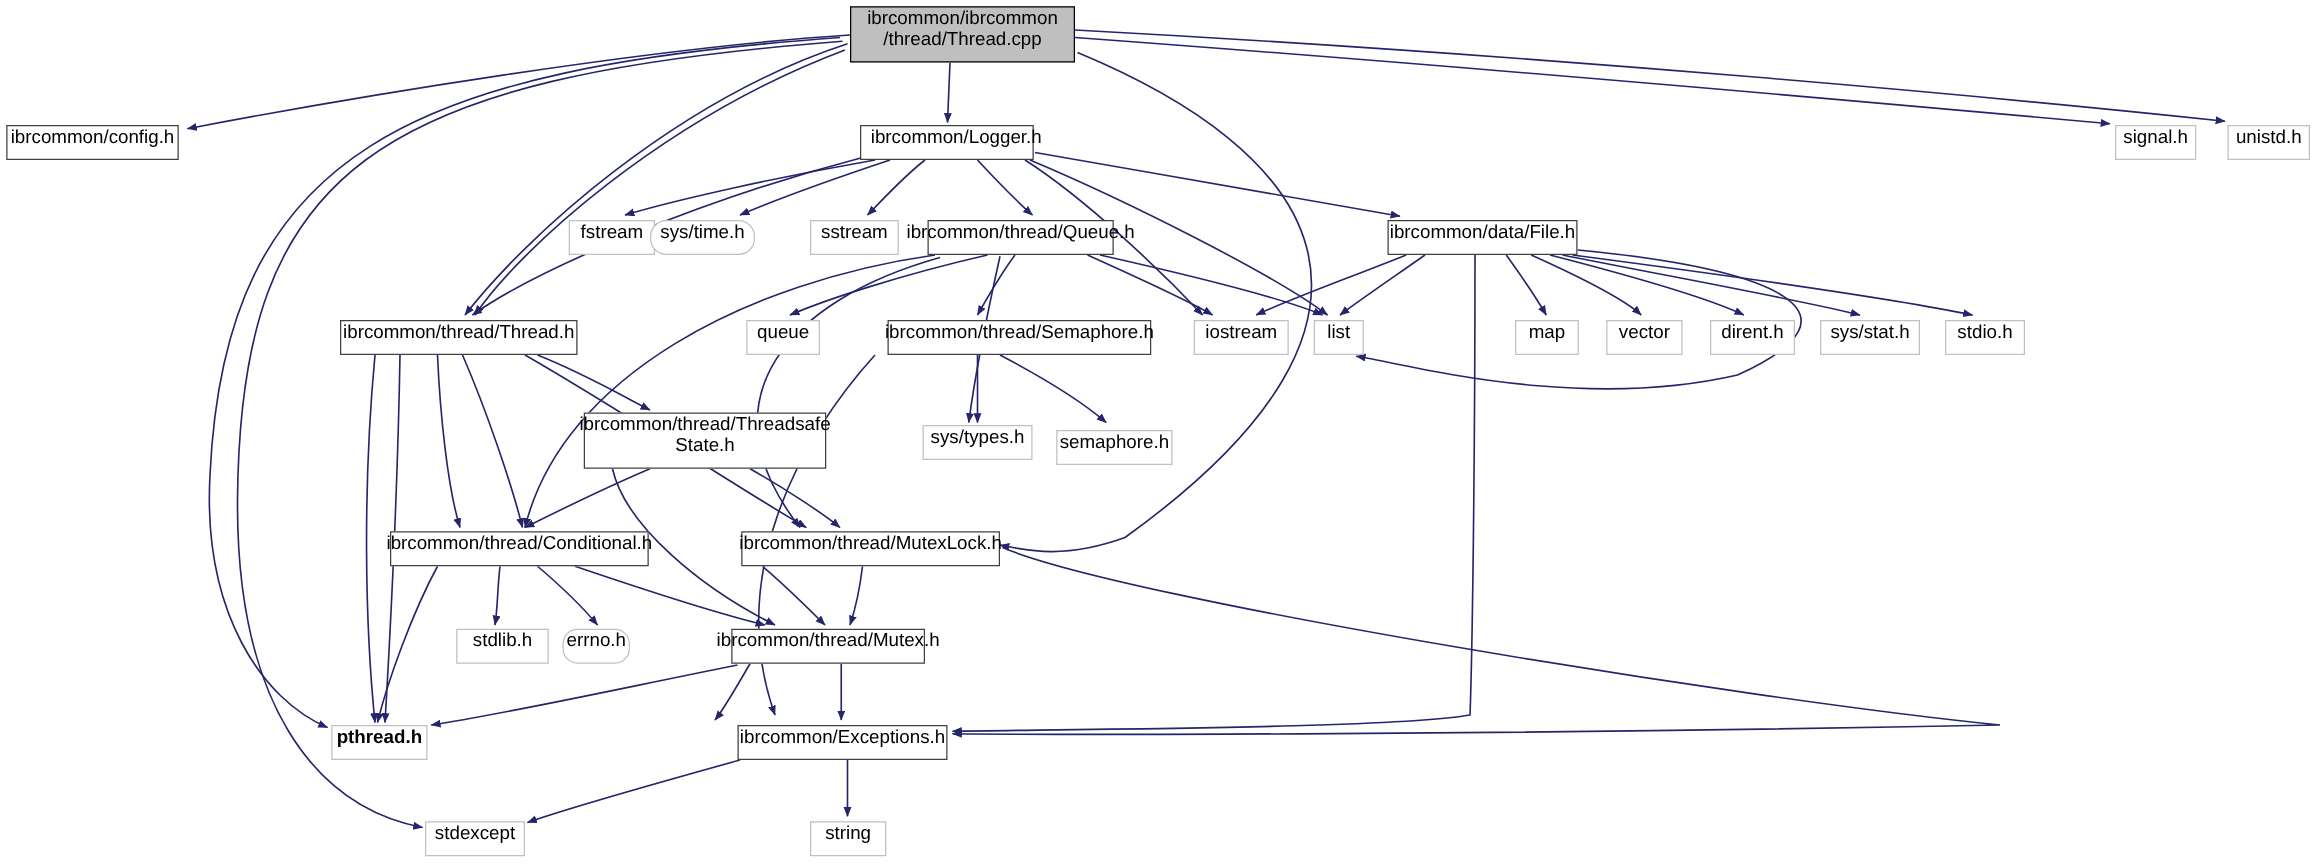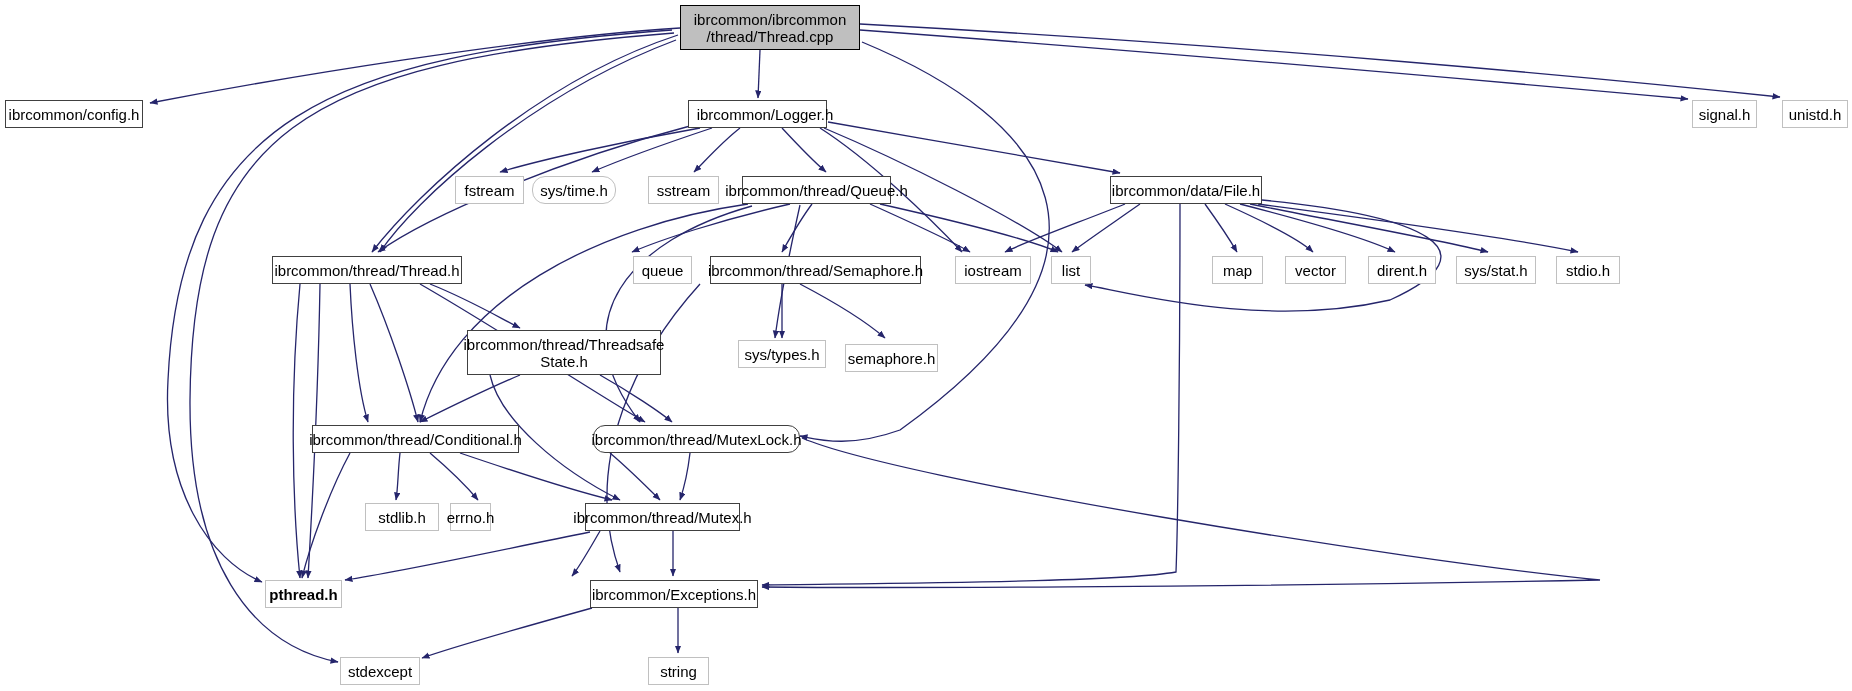--- a/index.html
+++ b/index.html
@@ -1,19 +1,19 @@
 <!DOCTYPE html>
 <html><head>
 <meta charset="utf-8">
 <style>
   html,body{margin:0;padding:0;background:#ffffff;}
   body{font-family:"Liberation Sans",sans-serif;}
   #graph{position:relative;width:1852px;height:691px;background:#ffffff;overflow:hidden;}
   #edges{position:absolute;left:0;top:0;width:1852px;height:691px;pointer-events:none;}
-  .node{position:absolute;box-sizing:border-box;display:flex;align-items:center;justify-content:center;
+  .node{position:absolute;box-sizing:border-box;display:flex;justify-content:center;
         text-align:center;background:#ffffff;border:1px solid #c0c0c0;color:#000000;
         font-size:15px;line-height:17px;white-space:pre-line;}
   .node.strong{border:1.6px solid #404040;}
   .node.root{background:#bfbfbf;border:1.6px solid #000000;}
   .node span{display:block;padding:0 6px;}
 </style>
 </head>
 <body>
 
 <div id="graph">
@@ -83,40 +83,40 @@
         <path d="M 802 438 C 900 480 1400 560 1600 580 C 1200 588 860 588 762 587" marker-end="url(#ah)"></path>
       </g>
   </svg>
 <div class="node root" style="left: 680px; top: 5px; width: 180px; height: 45px;"><span>ibrcommon/ibrcommon
 /thread/Thread.cpp</span></div>
     <div class="node strong" style="left: 5px; top: 100px; width: 138px; height: 28px;"><span>ibrcommon/config.h</span></div>
     <div class="node strong" style="left: 688px; top: 100px; width: 139px; height: 28px; padding-left: 15px;"><span>ibrcommon/Logger.h</span></div>
     <div class="node " style="left: 1692px; top: 100px; width: 65px; height: 28px;"><span>signal.h</span></div>
     <div class="node " style="left: 1782px; top: 100px; width: 66px; height: 28px;"><span>unistd.h</span></div>
     <div class="node " style="left: 455px; top: 176px; width: 69px; height: 28px;"><span>fstream</span></div>
-    <div class="node " style="left: 532px; top: 176px; width: 84px; height: 28px; border-radius: 13px;"><span>sys/time.h</span></div>
+    <div class="node " style="left: 520px; top: 176px; width: 84px; height: 28px; border-radius: 13px;"><span>sys/time.h</span></div>
     <div class="node " style="left: 648px; top: 176px; width: 71px; height: 28px;"><span>sstream</span></div>
     <div class="node strong" style="left: 742px; top: 176px; width: 149px; height: 28px;"><span>ibrcommon/thread/Queue.h</span></div>
     <div class="node strong" style="left: 1110px; top: 176px; width: 152px; height: 28px;"><span>ibrcommon/data/File.h</span></div>
     <div class="node strong" style="left: 272px; top: 256px; width: 190px; height: 28px;"><span>ibrcommon/thread/Thread.h</span></div>
-    <div class="node " style="left: 597px; top: 256px; width: 59px; height: 28px; margin-left: 36px;"><span>queue</span></div>
+    <div class="node " style="left: 597px; top: 256px; width: 59px; height: 28px;"><span>queue</span></div>
     <div class="node strong" style="left: 678px; top: 256px; width: 211px; height: 28px; margin-left: 32px;"><span>ibrcommon/thread/Semaphore.h</span></div>
     <div class="node " style="left: 955px; top: 256px; width: 76px; height: 28px;"><span>iostream</span></div>
     <div class="node " style="left: 1051px; top: 256px; width: 40px; height: 28px;"><span>list</span></div>
     <div class="node " style="left: 1212px; top: 256px; width: 51px; height: 28px;"><span>map</span></div>
     <div class="node " style="left: 1285px; top: 256px; width: 61px; height: 28px;"><span>vector</span></div>
     <div class="node " style="left: 1368px; top: 256px; width: 68px; height: 28px;"><span>dirent.h</span></div>
     <div class="node " style="left: 1456px; top: 256px; width: 80px; height: 28px;"><span>sys/stat.h</span></div>
     <div class="node " style="left: 1556px; top: 256px; width: 64px; height: 28px;"><span>stdio.h</span></div>
     <div class="node strong" style="left: 467px; top: 330px; width: 194px; height: 45px;"><span>ibrcommon/thread/Threadsafe
 State.h</span></div>
     <div class="node " style="left: 738px; top: 340px; width: 88px; height: 28px;"><span>sys/types.h</span></div>
     <div class="node " style="left: 845px; top: 344px; width: 93px; height: 28px;"><span>semaphore.h</span></div>
     <div class="node strong" style="left: 312px; top: 425px; width: 207px; height: 28px;"><span>ibrcommon/thread/Conditional.h</span></div>
-    <div class="node strong" style="left: 593px; top: 425px; width: 207px; height: 28px; border-radius: 12px;"><span>ibrcommon/thread/MutexLock.h</span></div>
+    <div class="node strong" style="left: 593px; top: 425px; width: 207px; height: 28px;"><span>ibrcommon/thread/MutexLock.h</span></div>
     <div class="node " style="left: 365px; top: 503px; width: 74px; height: 28px;"><span>stdlib.h</span></div>
-    <div class="node " style="left: 450px; top: 503px; width: 41px; height: 28px;"><span>errno.h</span></div>
+    <div class="node " style="left: 450px; top: 503px; width: 54px; height: 28px; border-radius: 12px;"><span>errno.h</span></div>
     <div class="node strong" style="left: 585px; top: 503px; width: 155px; height: 28px;"><span>ibrcommon/thread/Mutex.h</span></div>
     <div class="node " style="left: 265px; top: 580px; width: 77px; height: 28px; font-weight: bold;"><span>pthread.h</span></div>
     <div class="node strong" style="left: 590px; top: 580px; width: 168px; height: 28px;"><span>ibrcommon/Exceptions.h</span></div>
     <div class="node " style="left: 340px; top: 657px; width: 80px; height: 28px;"><span>stdexcept</span></div>
     <div class="node " style="left: 648px; top: 657px; width: 61px; height: 28px;"><span>string</span></div>
   </div>
 
 </body></html>

